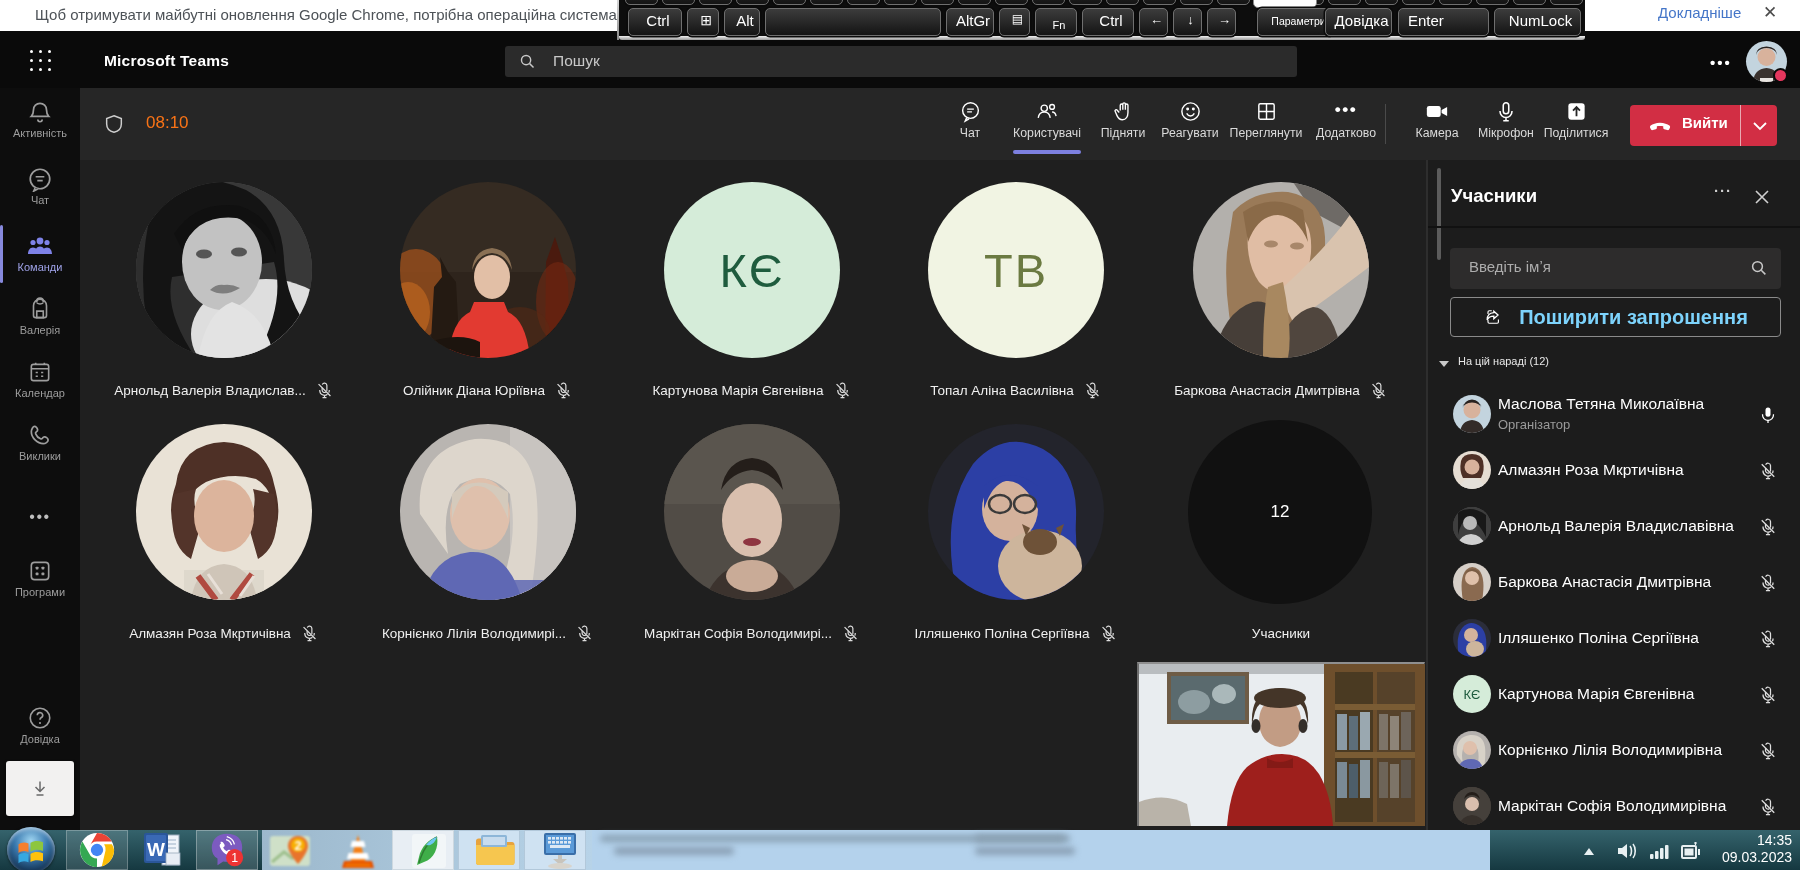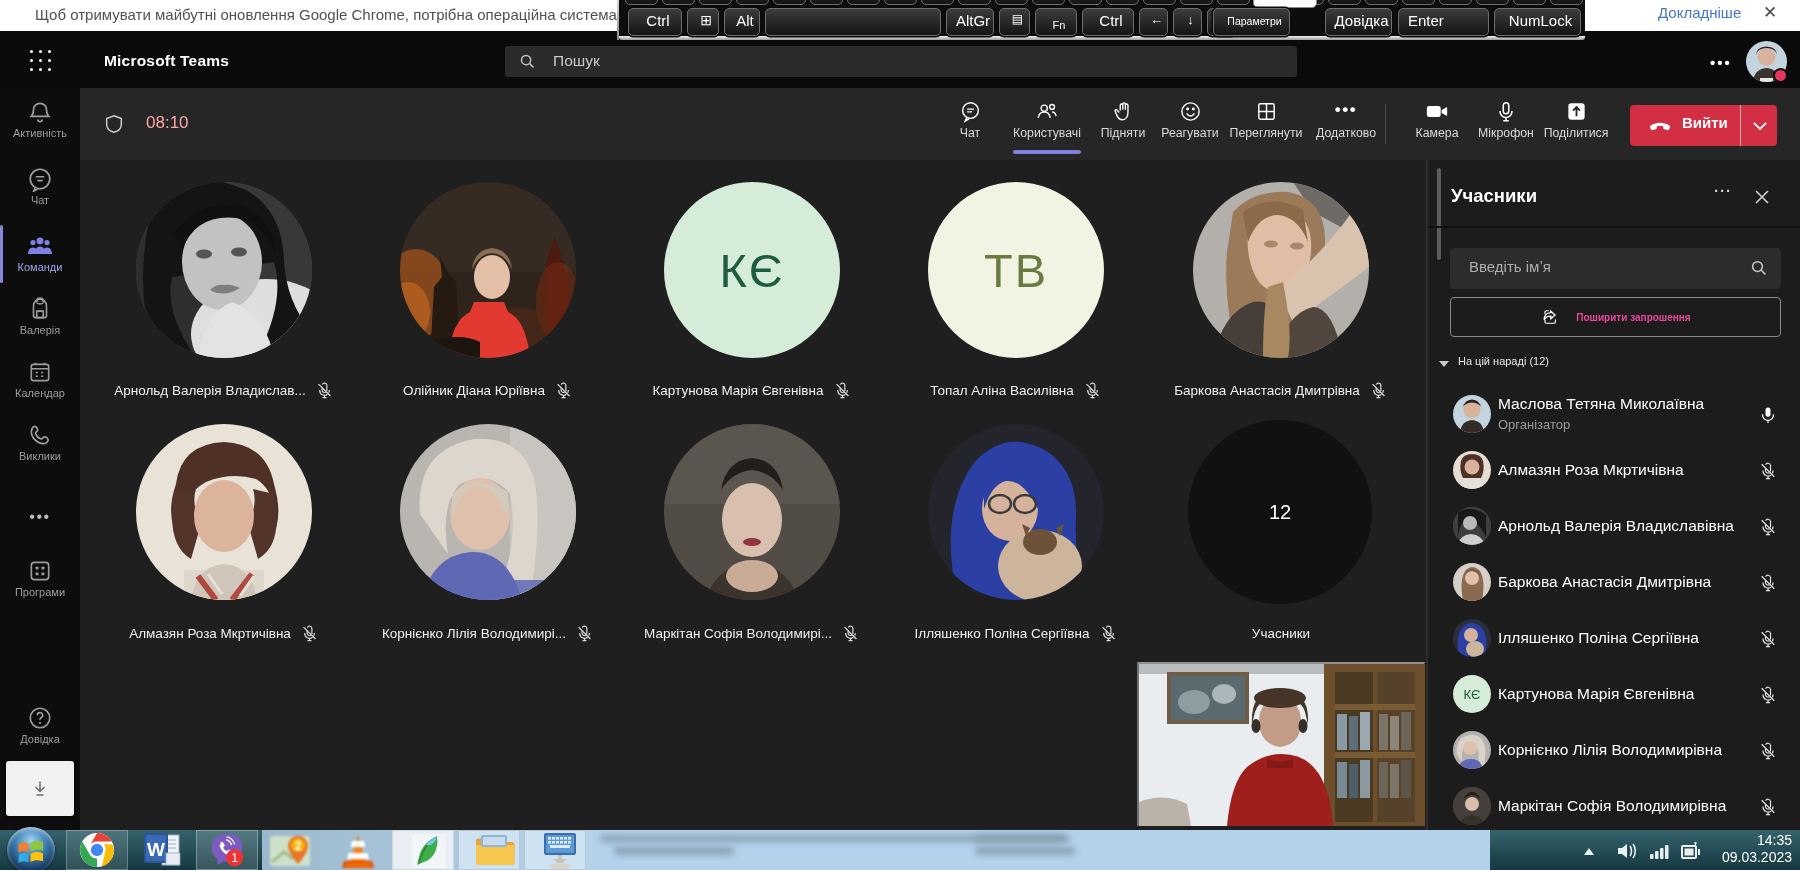--- a/index.html
+++ b/index.html
@@ -163,21 +163,21 @@
                 <div style="position:absolute;left:6px;top:673px;width:68px;height:55px;background:#f2f1f0;border-radius:3px;box-shadow:0 1px 3px rgba(0,0,0,.6)">
       <svg width="24" height="24" viewBox="0 0 24 24" style="margin:16px 0 0 22px" fill="none" stroke="#6a6a6a" stroke-width="1.5">
           <path d="M12 4.5v9.5M7.5 10l4.5 4.5L16.5 10M8.5 18h7"></path>
         </svg>
     </div>
   </div>
   <div id="toolbar" class="abs">
     <svg width="22" height="24" viewBox="0 0 24 24" style="position:absolute;left:23px;top:24px" fill="none" stroke="#cdcdcd" stroke-width="1.6">
         <path d="M12 3l8 3v6c0 5-3.5 8-8 9-4.5-1-8-4-8-9V6z"></path>
       </svg>
-    <span style="position:absolute;left:66px;top:25px;font-size:17px;color:#fca5a5">08:10</span>
+    <span style="position:absolute;left:66px;top:25px;font-size:17px;color:#f97316">08:10</span>
     <div class="tbtn" style="left:852px">
       <svg width="23" height="23" viewBox="0 0 24 24" fill="none" stroke="#fff" stroke-width="1.5">
           <circle cx="12" cy="11" r="8.2"></circle>
           <path d="M8.5 9.5h7M8.5 12.5h5" stroke-width="1.3"></path>
           <path d="M8 18.6L6.5 22l4-2.2" fill="none"></path>
         </svg>
       <span class="lbl">Чат</span>
     </div>
     <div class="tbtn" style="left:929px">
       <svg width="24" height="23" viewBox="0 0 26 24" fill="none" stroke="#fff" stroke-width="1.5">
@@ -373,21 +373,21 @@
         <path d="M56 62 Q80 40 110 62 L110 85 Q95 55 78 57 Q64 60 56 85z" fill="#2c3fa5"></path>
         <ellipse cx="72" cy="80" rx="11" ry="9" fill="none" stroke="#3a3a3a" stroke-width="2.5"></ellipse>
         <ellipse cx="97" cy="80" rx="11" ry="9" fill="none" stroke="#3a3a3a" stroke-width="2.5"></ellipse>
         <ellipse cx="112" cy="142" rx="42" ry="36" fill="#cdb59c"></ellipse>
         <ellipse cx="112" cy="118" rx="17" ry="13" fill="#6e5238"></ellipse>
         <path d="M98 112 l-4 -12 8 4z M132 112 l4 -12 -8 4z" fill="#6e5238"></path>
       </svg>
     </div>
 
     <div class="tile" style="left:1108px;top:260px;width:184px;height:184px;background:#111;display:flex;align-items:center;justify-content:center">
-      <span style="color:#fff;font-size:20px">12</span>
+      <span style="color:#fff;font-size:17px">12</span>
     </div>
     <div class="tname" style="left:56px;top:220px;width:176px">
         <span class="nm">Арнольд Валерія Владислав...</span>
         <svg width="19" height="19" viewBox="0 0 24 24">
           <use href="#micoff"></use>
         </svg>
       </div>
     <div class="tname" style="left:320px;top:220px;width:176px">
         <span class="nm">Олійник Діана Юріївна</span>
         <svg width="19" height="19" viewBox="0 0 24 24">
@@ -452,21 +452,21 @@
       <svg width="18" height="18" viewBox="0 0 24 24" style="position:absolute;right:13px;top:11px" fill="none" stroke="#c8c8c8" stroke-width="2">
           <circle cx="10" cy="10" r="6.5"></circle>
           <path d="M15 15l5.5 5.5"></path>
         </svg>
     </div>
     <div style="position:absolute;left:22.0px;top:137px;width:331px;height:40px;border:1px solid #8a8a8a;border-radius:4px;display:flex;align-items:center;justify-content:center">
       <svg width="20" height="20" viewBox="0 0 24 24" fill="none" stroke="#fff" stroke-width="1.6">
           <path d="M13 5l5 4.5-5 4.5V11c-4 0-6.5 1.5-8 4.5 0-5 3-8.5 8-8.8z"></path>
           <path d="M6 8.5V6a1.5 1.5 0 0 1 1.5-1.5h3M6 15.5V18A1.5 1.5 0 0 0 7.5 19.5H17A1.5 1.5 0 0 0 18.5 18v-3" stroke-width="1.4"></path>
         </svg>
-      <span style="font-size:10px;font-weight:bold;color:#ec4899;margin-left:16.0px">Поширити запрошення</span>
+      <span style="font-size:20px;font-weight:bold;color:#7dd3fc;margin-left:16.0px">Поширити запрошення</span>
     </div>
     <svg width="10" height="8" viewBox="0 0 10 8" style="position:absolute;left:11.0px;top:200px" fill="#c8c8c8">
         <path d="M0 1h10L5 7z"></path>
       </svg>
     <span style="position:absolute;left:30.0px;top:195px;font-size:11px;color:#e8e8e8">На цій нараді (12)</span>
     <div style="position:absolute;left:0;top:66px;width:372px;height:1.5px;background:#111"></div>
 
     <div class="prow" style="top:232px">
       <div class="pav" style="background:#c3d4de"><svg width="38" height="38" viewBox="0 0 38 38">
             <path d="M7 38 Q8 26 19 25 Q30 26 31 38z" fill="#332b28"></path>
@@ -782,21 +782,21 @@
       </div>
     <div class="key" style="left:520px;top:8px;width:29px;height:28px">
         <span style="font-size:13px;left:6px;top:3px">←</span>
       </div>
     <div class="key" style="left:554px;top:8px;width:29px;height:28px">
         <span style="font-size:13px;left:6px;top:3px">↓</span>
       </div>
     <div class="key" style="left:588px;top:8px;width:29px;height:28px">
         <span style="font-size:13px;left:6px;top:3px">→</span>
       </div>
-    <div class="key" style="left:594px;top:8px;width:77px;height:28px">
+    <div class="key" style="left:638px;top:8px;width:77px;height:28px">
         <span style="font-size:10.5px;left:6px;top:6px">Параметри</span>
       </div>
     <div class="key" style="left:706px;top:8px;width:67px;height:28px">
         <span style="font-size:15px;left:6px;top:3px">Довідка</span>
       </div>
     <div class="key" style="left:779px;top:8px;width:91px;height:28px">
         <span style="font-size:15px;left:9px;right:auto;top:3px;text-align:left">Enter</span>
       </div>
     <div class="key" style="left:875px;top:8px;width:87px;height:28px">
         <span style="font-size:15px;left:6px;top:3px">NumLock</span>

